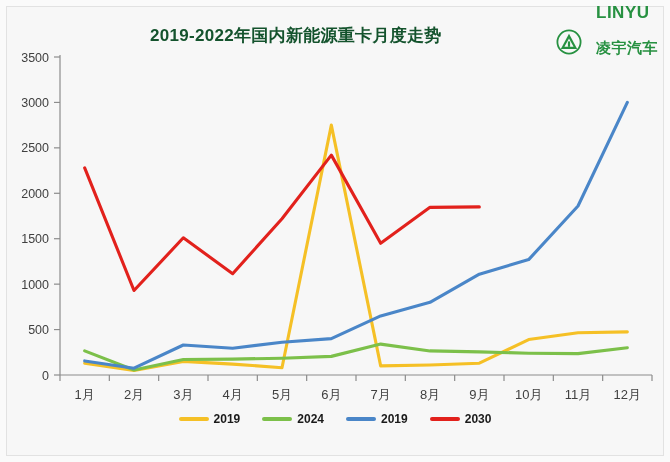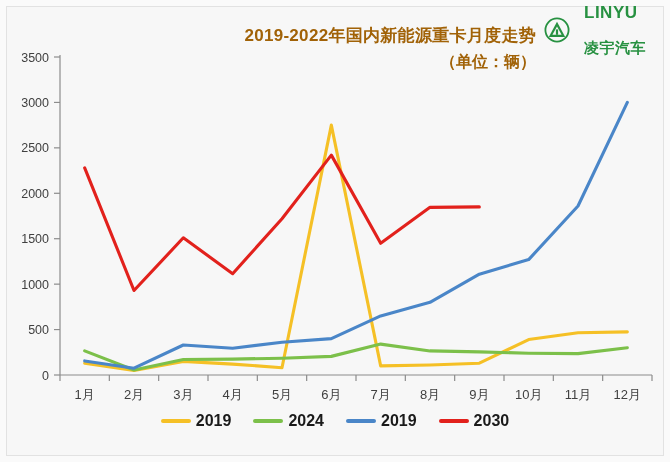--- a/index.html
+++ b/index.html
@@ -18,42 +18,42 @@
   #frame {
     position: absolute;
     left: 6px; top: 6px;
     width: 658px; height: 450px;
     background: #f7f7f7;
     border: 1px solid #e2e2e2;
   }
   
   #logo {
     position: absolute;
-    right: 24px; top: 4px;
+    right: 12px; top: 4px;
     display: flex;
-    align-items: center;
+    align-items: flex-end;
     gap: 14px;
   }
   #logo-mark { width: 26px; height: 26px; display: block; }
   #logo-text { display: flex; flex-direction: column; line-height: 1; }
   #logo-latin {
     font-size: 17px; font-weight: bold; letter-spacing: 0.5px;
     color: #279141;
   }
   #logo-cn {
     font-size: 15px; font-weight: bold; letter-spacing: 0.5px;
     color: #279141; margin-top: 19px;
   }
   
   #title-block {
     position: absolute;
-    left: 156px; top: 24px;
+    left: 150px; top: 24px;
     width: 380px;
-    text-align: right;
-    color: #a16207;
+    text-align: left;
+    color: #14532d;
   }
   #chart-title { font-size: 17px; font-weight: bold; letter-spacing: 0.3px; }
   #chart-subtitle { font-size: 16px; font-weight: bold; margin-top: 5px; }
   
   #plot-wrap {
     position: absolute;
     left: 0; top: 0; width: 670px; height: 462px;
   }
   svg#chart { position: absolute; left: 0; top: 0; }
   .ytick-label {
@@ -74,21 +74,21 @@
     position: absolute;
     left: 0; top: 412px;
     width: 670px;
     display: flex;
     justify-content: center;
     align-items: center;
     gap: 22px;
   }
   .legend-item { display: flex; align-items: center; gap: 5px; }
   .legend-swatch { width: 30px; height: 4px; border-radius: 2px; display: block; }
-  .legend-label { font-size: 16px; font-weight: bold; color: #1a1a1a; }
+  .legend-label { font-size: 12px; font-weight: bold; color: #1a1a1a; }
 </style>
 </head>
 <body>
 
 <div id="page">
   <div id="frame"></div>
 
   <div id="logo">
     <svg id="logo-mark" viewBox="0 0 26 26">
       <circle cx="13" cy="13" r="11.6" fill="none" stroke="#279141" stroke-width="1.8"></circle>
@@ -97,21 +97,20 @@
       <rect x="11.9" y="12.4" width="2.2" height="5.4" fill="#279141"></rect>
     </svg>
     <div id="logo-text">
       <span id="logo-latin">LINYU</span>
       <span id="logo-cn">凌宇汽车</span>
     </div>
   </div>
 
   <div id="title-block">
     <div id="chart-title">2019-2022年国内新能源重卡月度走势</div>
-    <div id="chart-subtitle">（单位：辆）</div>
   </div>
 
   <div id="plot-wrap">
     <svg id="chart" width="670" height="462">
       <g id="y-ticks">
           <line x1="54" y1="375" x2="60" y2="375" class="tick-mark"></line>
           <text x="49" y="379.5" class="ytick-label">0</text>
           <line x1="54" y1="329.57142857142856" x2="60" y2="329.57142857142856" class="tick-mark"></line>
           <text x="49" y="334.07142857142856" class="ytick-label">500</text>
           <line x1="54" y1="284.14285714285717" x2="60" y2="284.14285714285717" class="tick-mark"></line>

